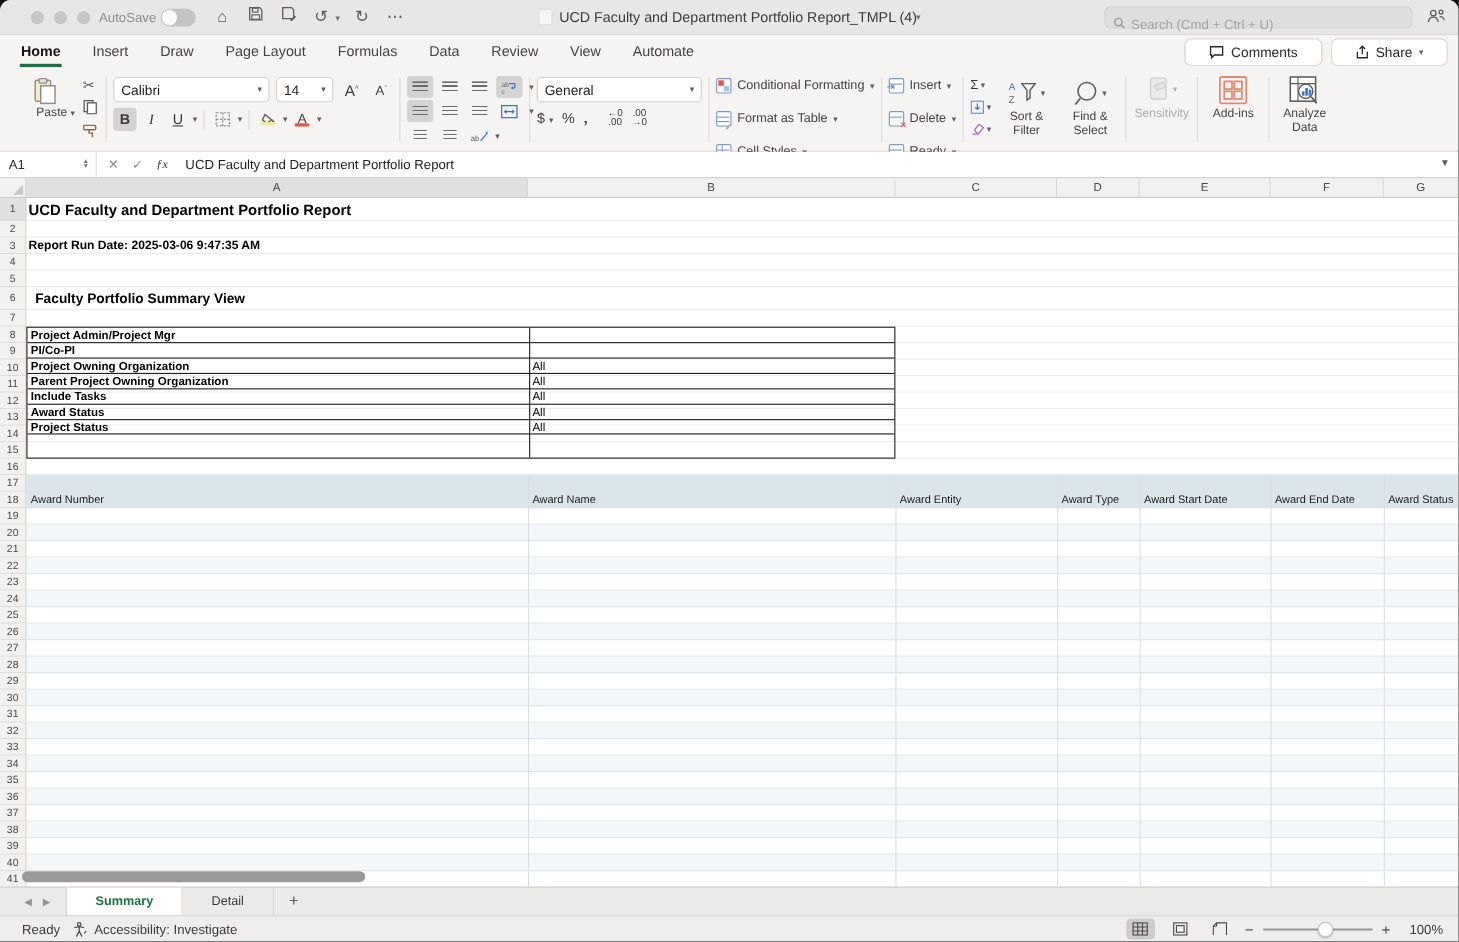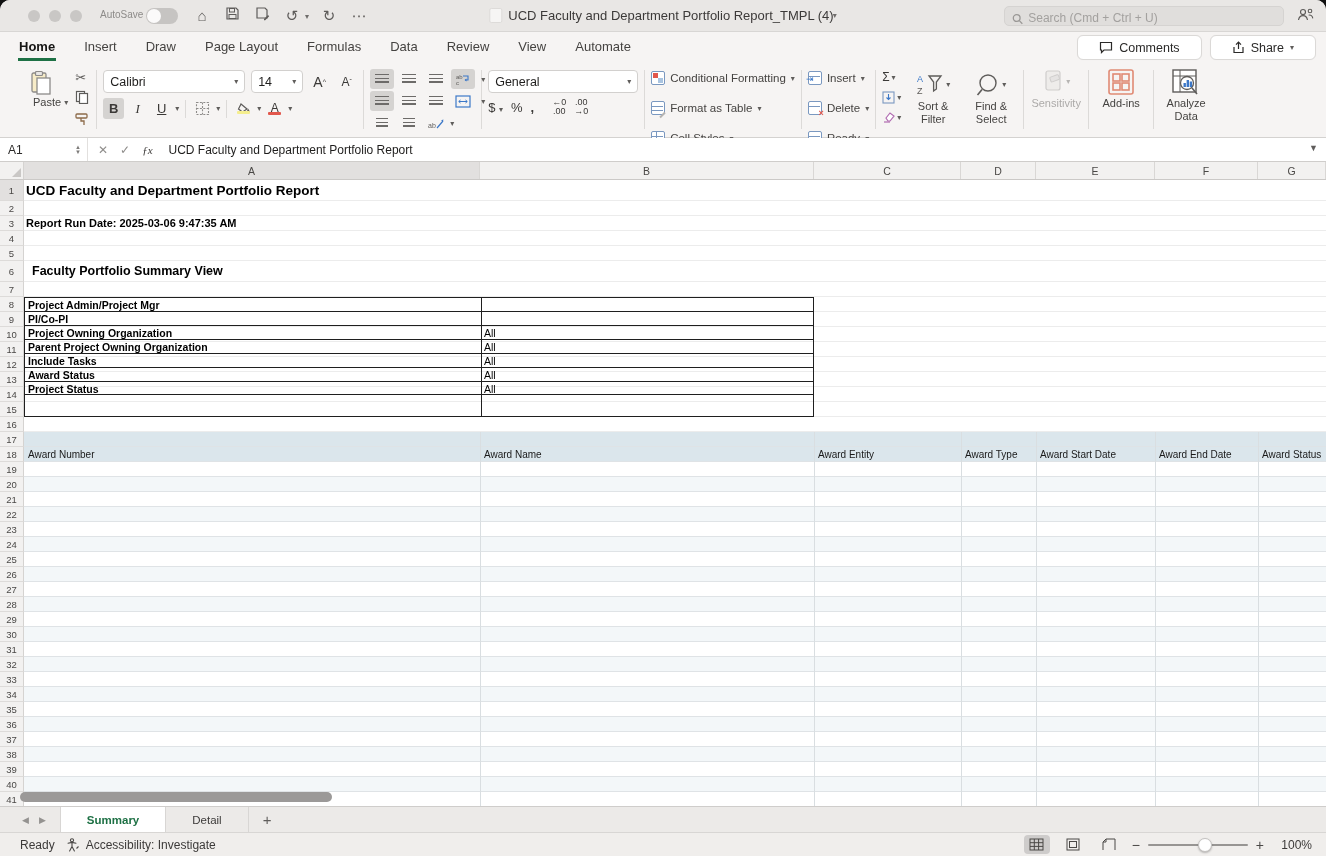--- a/index.html
+++ b/index.html
@@ -3,29 +3,29 @@
 <meta charset="utf-8">
 <style>
   * { margin:0; padding:0; box-sizing:border-box; }
   html,body { width:1326px; height:856px; background:#111; font-family:"Liberation Sans", sans-serif; -webkit-font-smoothing:antialiased; }
   #window { position:relative; width:1326px; height:856px; background:#f4f2f1; border-radius:10px 10px 0 0; overflow:hidden; }
 
   
   #titlebar { position:relative; height:32px; background:#e9e7e5; border-bottom:1px solid #d8d6d4; }
   .tl-dots { position:absolute; left:28px; top:10px; display:flex; gap:9px; }
   .tl-dot { width:12px; height:12px; border-radius:50%; background:#c9c7c5; }
-  .autosave { position:absolute; left:100px; top:9px; font-size:10px; color:#8d8b89; }
+  .autosave { position:absolute; left:90px; top:9px; font-size:12px; color:#8d8b89; }
   .toggle { position:absolute; left:146px; top:8px; width:32px; height:16px; background:#c6c4c2; border-radius:8px; }
   .toggle .knob { position:absolute; left:1px; top:1px; width:14px; height:14px; border-radius:50%; background:#fbfafa; }
   .tb-icons { position:absolute; left:192px; top:5px; display:flex; align-items:center; gap:10px; color:#5e5c5a; }
   .tb-ic { font-size:15px; line-height:22px; width:20px; text-align:center; }
   .tb-chev { font-size:8px; color:#6f6d6b; margin-left:-7px; }
   .doc-title { position:absolute; left:50%; transform:translateX(-50%); top:8px; display:flex; align-items:center; gap:6px; font-size:13px; color:#3c3a39; white-space:nowrap; }
   .doc-proxy { width:13px; height:15px; background:#f6f5f4; border:1px solid #dddbd9; border-radius:2px; }
-  .search-box { position:absolute; right:42px; top:6px; width:280px; height:20px; background:#e0dedc; border:1px solid #d5d3d1; border-radius:5px; display:flex; align-items:flex-end; padding:0 7px; gap:5px; }
+  .search-box { position:absolute; right:42px; top:6px; width:280px; height:20px; background:#e0dedc; border:1px solid #d5d3d1; border-radius:5px; display:flex; align-items:flex-start; padding:8px 7px; gap:5px; }
   .search-box input { border:none; background:transparent; outline:none; font-size:12px; color:#7c7a78; width:100%; font-family:"Liberation Sans",sans-serif; }
   .search-box input::placeholder { color:#a3a19f; }
   .presence { position:absolute; right:12px; top:7px; color:#5e5c5a; }
 
   
   #tabrow { position:relative; height:30px; background:#f6f4f3; display:flex; align-items:center; padding-left:18px; gap:27px; }
   .rtab { font-size:13px; color:#454341; padding:5px 1px 7px; cursor:default; white-space:nowrap; }
   .rtab.active { color:#161514; font-weight:700; border-bottom:3px solid #1e7145; padding-bottom:4px; }
   .quick-actions { position:absolute; right:10px; top:3px; display:flex; gap:8px; }
   .pill { display:flex; align-items:center; gap:6px; height:25px; background:#fff; border:1px solid #dbd9d7; border-radius:6px; padding:0 21px; font-size:12.5px; color:#2b2a29; box-shadow:0 0 1px rgba(0,0,0,.06); }

